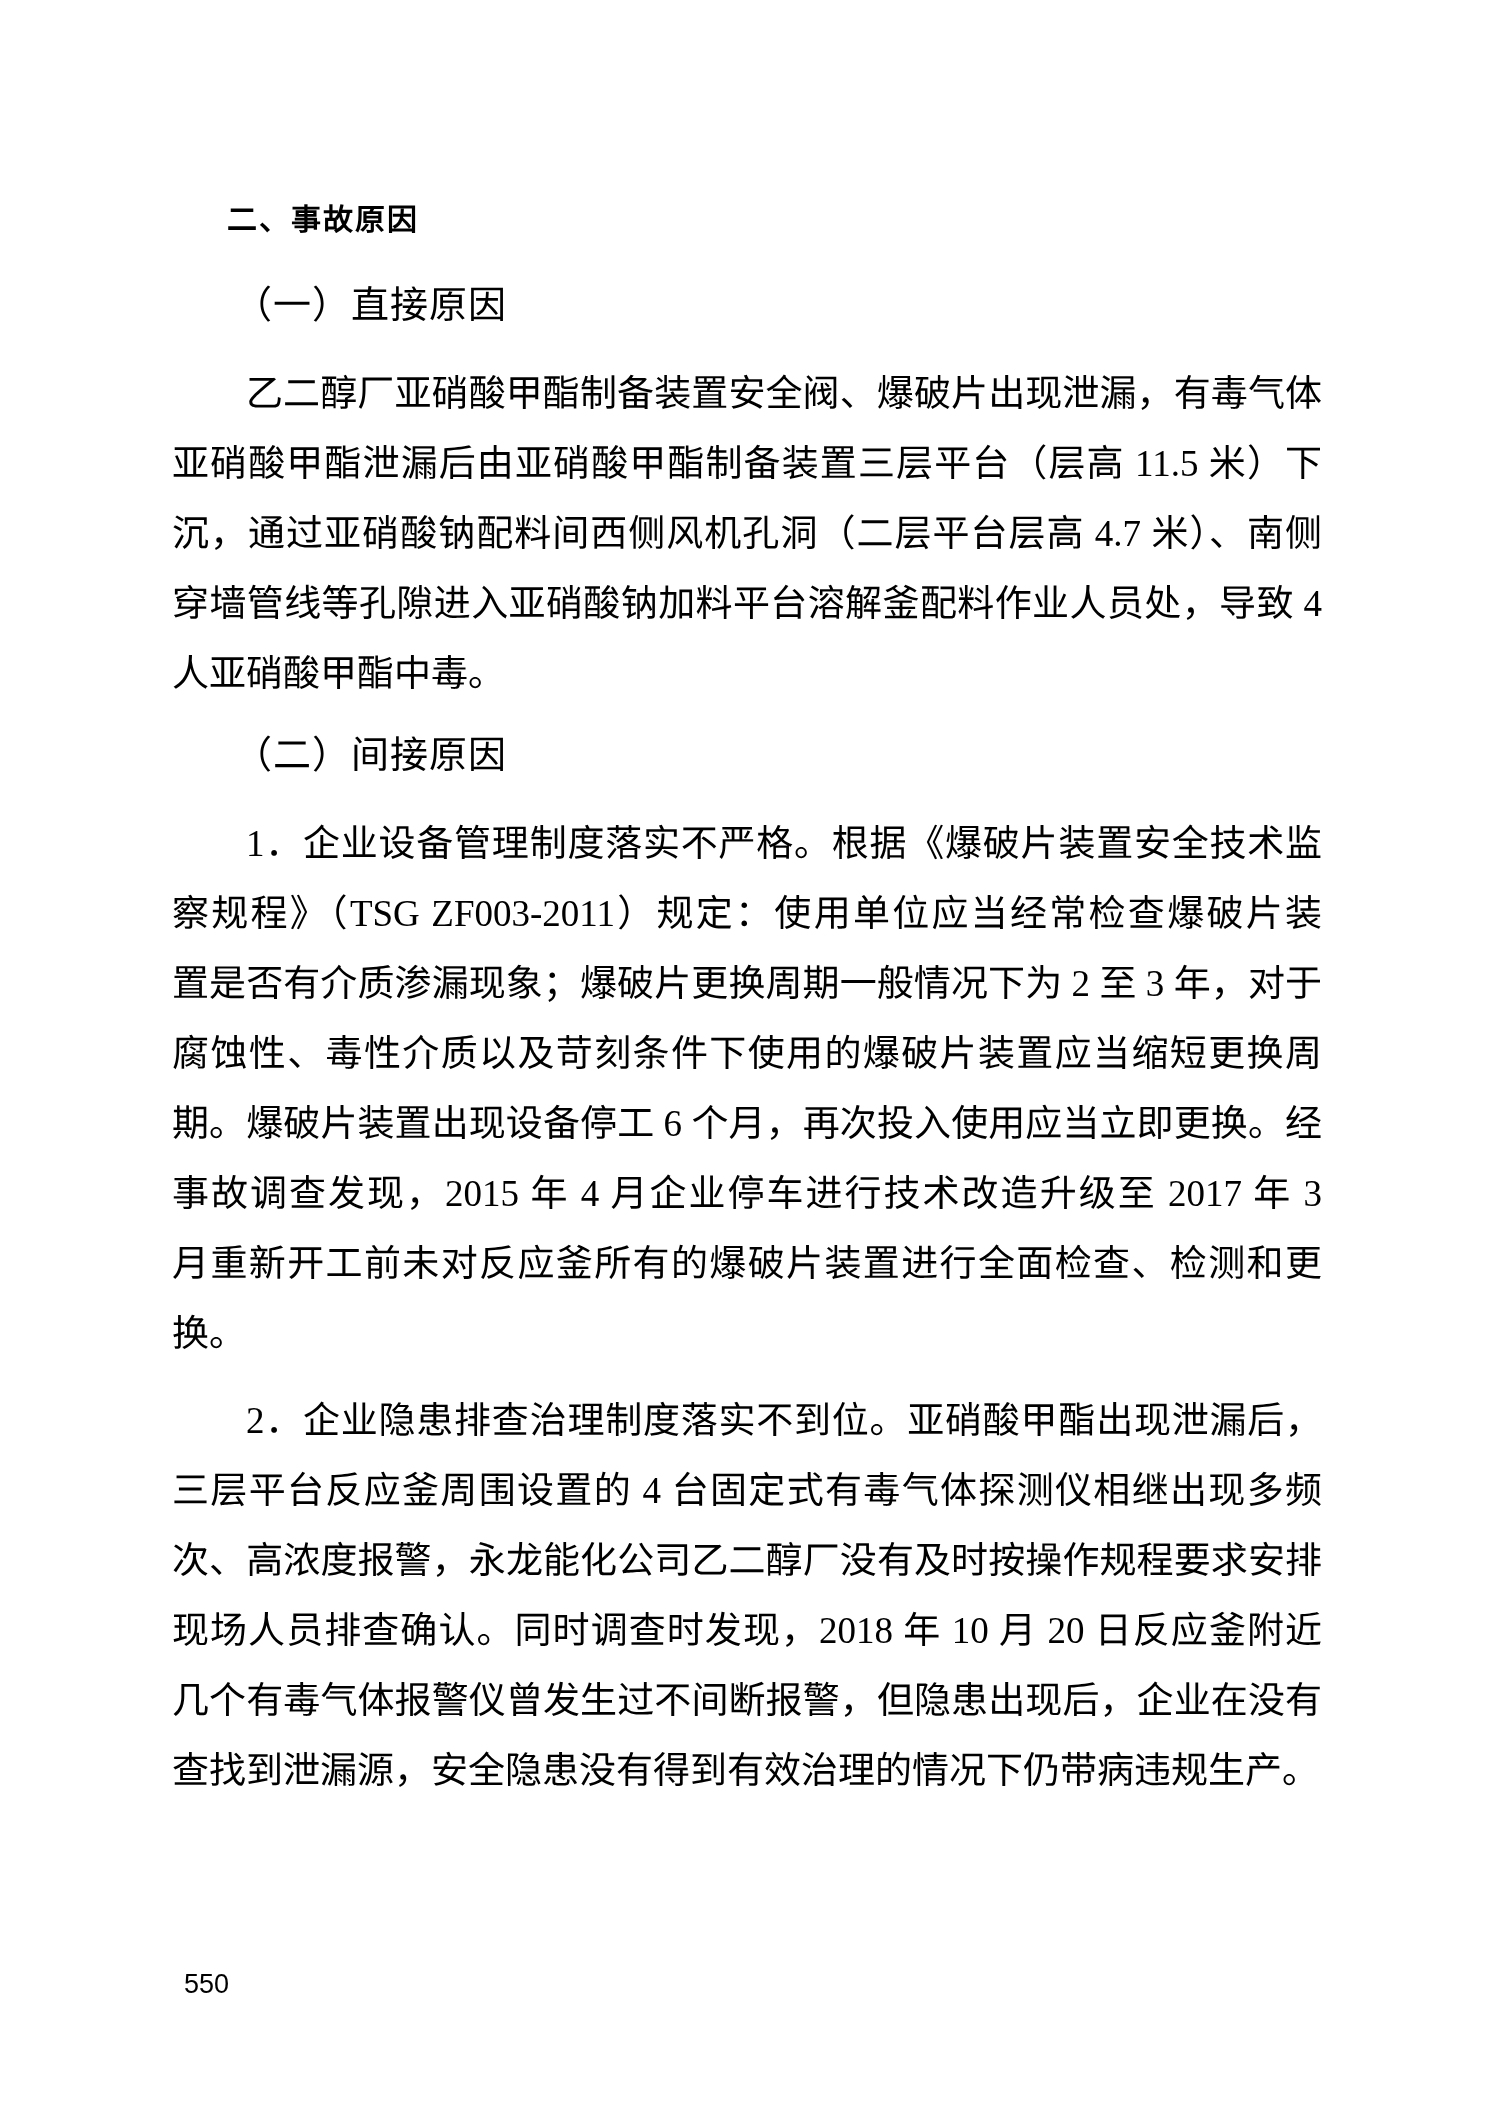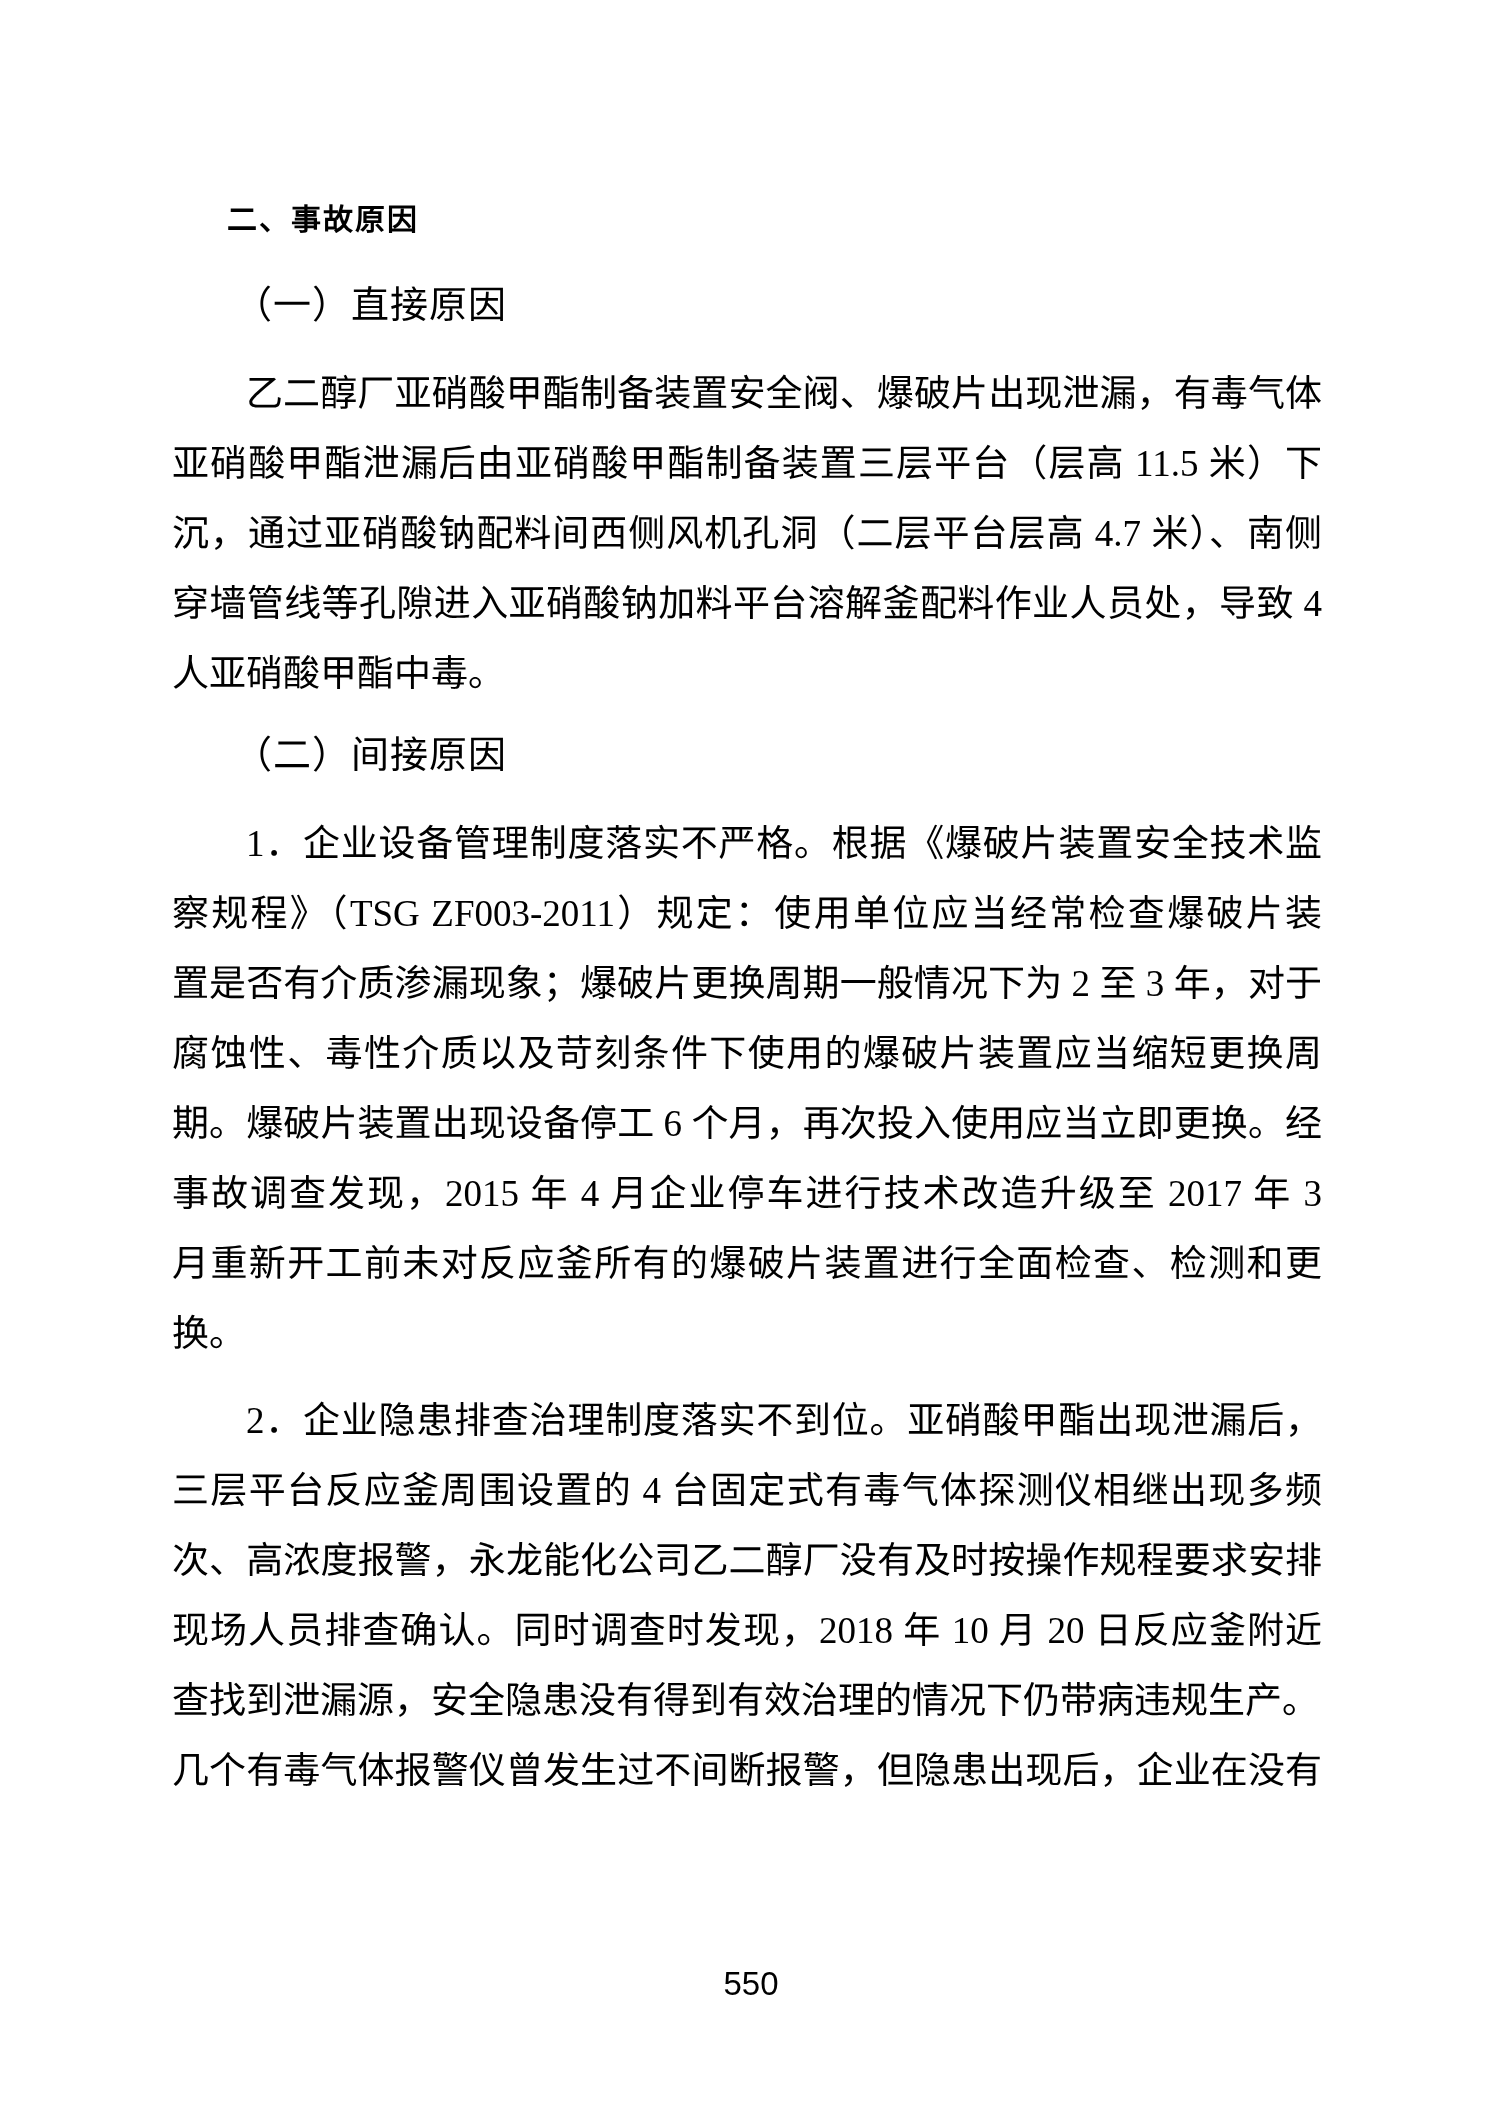--- a/index.html
+++ b/index.html
@@ -56,26 +56,26 @@
     text-align-last: justify;
     text-justify: inter-character;
   }
   .line.indent { padding-left: 74px; }
   .line.last {
     text-align: left;
     text-align-last: left;
   }
   .page-number {
     position: absolute;
-    left: 172px;
+    left: 184px;
     top: 1964px;
     width: 1158px;
-    text-align: center;
+    text-align: left;
     font-family: "Liberation Sans", "DejaVu Sans", sans-serif;
-    font-size: 33px;
+    font-size: 27px;
     line-height: 40px;
   }
 </style>
 </head>
 <body>
 
 <div class="page">
   <div class="content">
 
     <div class="h1">二、事故原因</div>
@@ -101,20 +101,20 @@
       <div class="line">事故调查发现，2015 年 4 月企业停车进行技术改造升级至 2017 年 3</div>
       <div class="line">月重新开工前未对反应釜所有的爆破片装置进行全面检查、检测和更</div>
       <div class="line last">换。</div>
     </div>
 
     <div class="para p3">
       <div class="line indent">2．企业隐患排查治理制度落实不到位。亚硝酸甲酯出现泄漏后，</div>
       <div class="line">三层平台反应釜周围设置的 4 台固定式有毒气体探测仪相继出现多频</div>
       <div class="line">次、高浓度报警，永龙能化公司乙二醇厂没有及时按操作规程要求安排</div>
       <div class="line">现场人员排查确认。同时调查时发现，2018 年 10 月 20 日反应釜附近</div>
+      <div class="line">几个有毒气体报警仪曾发生过不间断报警，但隐患出现后，企业在没有</div>
       <div class="line last">查找到泄漏源，安全隐患没有得到有效治理的情况下仍带病违规生产。</div>
-      <div class="line">几个有毒气体报警仪曾发生过不间断报警，但隐患出现后，企业在没有</div>
     </div>
 
   </div>
 
   <div class="page-number">550</div>
 </div>
 
 </body></html>

